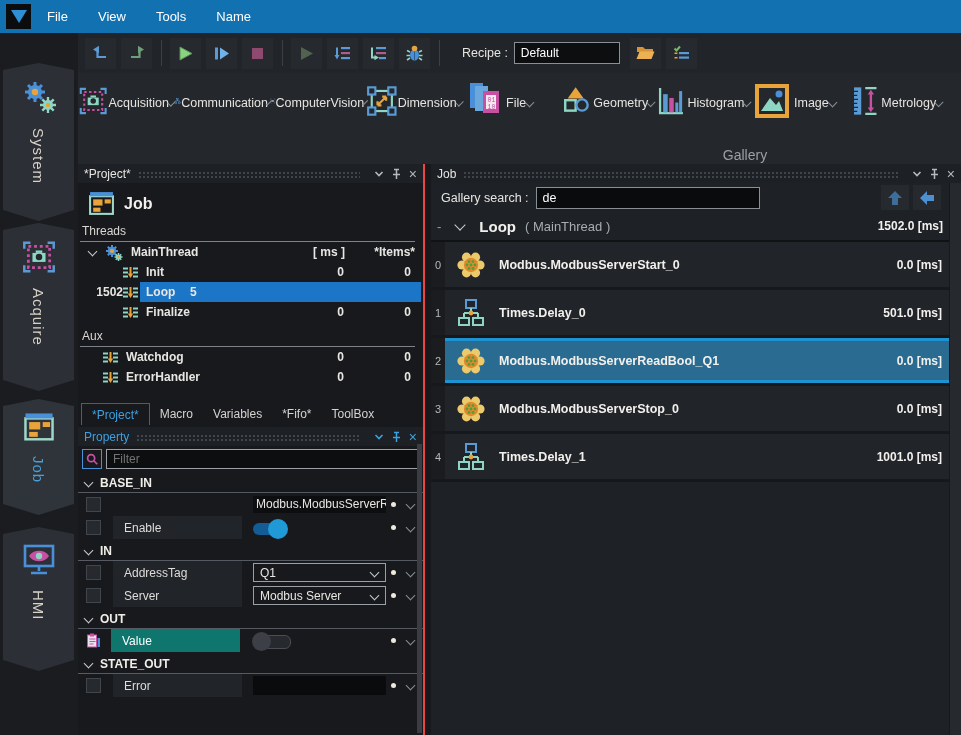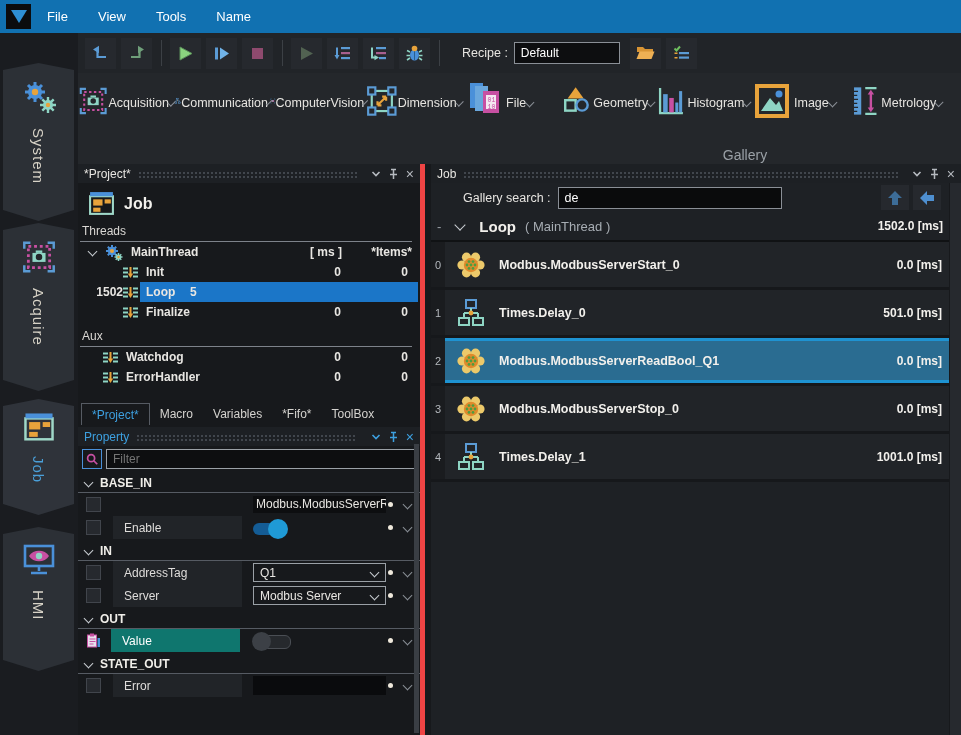--- a/index.html
+++ b/index.html
@@ -43,21 +43,21 @@
   .side-icon{margin-top:16px;}
 
   
   .panel-header{height:19px;background:#1d2024;display:flex;align-items:center;padding:0 6px;font-size:12px;color:#e8e6e2;}
   .dots{flex:1;height:8px;margin:2px 7px 0 7px;background-image:radial-gradient(#41464d 0.9px,transparent 1px);background-size:4px 4px;}
   .ph-i{color:#b6bac0;display:flex;align-items:center;margin-left:7px;}
   .ph-x{color:#b6bac0;font-size:14px;line-height:1;margin-left:7px;}
   .panel-header.blue, .panel-header.blue .ph-i, .panel-header.blue .ph-x{color:#3da0e0;}
 
   
-  .left-panel{position:absolute;left:78px;top:164px;width:347px;height:571px;background:#17191c;border-right:5px solid #ef4444;box-sizing:border-box;}
+  .left-panel{position:absolute;left:78px;top:164px;width:347px;height:571px;background:#17191c;border-right:2px solid #ef4444;box-sizing:border-box;}
   .job-head{display:flex;align-items:center;gap:9px;padding:7px 0 3px 10px;}
   .job-head-title{font-size:16px;font-weight:bold;color:#f2f0ec;}
   .sec-label{margin:4px 8px 0 2px;padding:0 0 3px 2px;border-bottom:1px solid #7d828a;font-size:12px;color:#dad8d4;}
   .t-row{position:relative;height:20px;display:flex;align-items:center;font-size:12px;color:#e8e6e2;font-weight:600;}
   .t-row .ticon{margin-right:8px;display:flex;}
   .t-chev{width:6px;height:6px;border-right:1.7px solid #c9cdd2;border-bottom:1.7px solid #c9cdd2;transform:rotate(45deg);margin:0 9px 2px 9px;}
   .t-main{padding-left:2px;}
   .t-child{padding-left:45px;}
   .t-aux{padding-left:25px;}
   .t-ms{position:absolute;right:79px;font-weight:600;}
@@ -91,21 +91,21 @@
   .tog.on::after{content:"";position:absolute;right:-3px;top:-4px;width:20px;height:20px;border-radius:50%;background:#1f9ad6;}
   .tog.off{background:#26292d;border:1px solid #4a4e54;width:36px;}
   .tog.off::after{content:"";position:absolute;left:-2px;top:-4px;width:19px;height:19px;border-radius:50%;background:#3c4046;}
   .p-dot{position:absolute;right:27px;width:5px;height:5px;border-radius:50%;background:#efe9dc;}
   .p-cv{position:absolute;right:9px;}
   .prop-scroll{position:absolute;right:1px;top:280px;width:5px;bottom:2px;background:#3a3e44;}
 
   
   .right-panel{position:absolute;left:431px;top:164px;width:530px;height:571px;background:#1e2125;}
   .search-row{height:29px;display:flex;align-items:center;padding-left:10px;position:relative;background:#1e2125;}
-  .search-label{font-size:12.5px;color:#e6e4e0;margin-right:7px;margin-left:22px;}
+  .search-label{font-size:12.5px;color:#e6e4e0;margin-right:7px;}
   .search-input{width:210px;height:18px;background:#0a0b0c;border:1px solid #8a8f96;color:#fff;font-size:12.5px;padding:1px 6px;font-family:"Liberation Sans",sans-serif;}
   .s-btn{position:absolute;width:28px;height:25px;background:#26292e;display:flex;align-items:center;justify-content:center;top:2px;}
   .s-btn.up{right:52px;}
   .s-btn.back{right:20px;}
   .group-header{height:28px;display:flex;align-items:center;background:#1e2125;border-bottom:2px solid #101214;position:relative;padding-left:6px;gap:9px;}
   .gh-minus{color:#9aa0a6;font-size:13px;}
   .gh-chev{width:7px;height:7px;border-right:1.8px solid #c9cdd2;border-bottom:1.8px solid #c9cdd2;transform:rotate(45deg);margin-left:6px;margin-bottom:2px;}
   .gh-name{font-size:15px;font-weight:bold;color:#f2f0ec;margin-left:6px;}
   .gh-thread{font-size:13px;color:#a7adb3;}
   .gh-time{position:absolute;right:18px;font-size:12px;font-weight:bold;color:#f2f0ec;}

